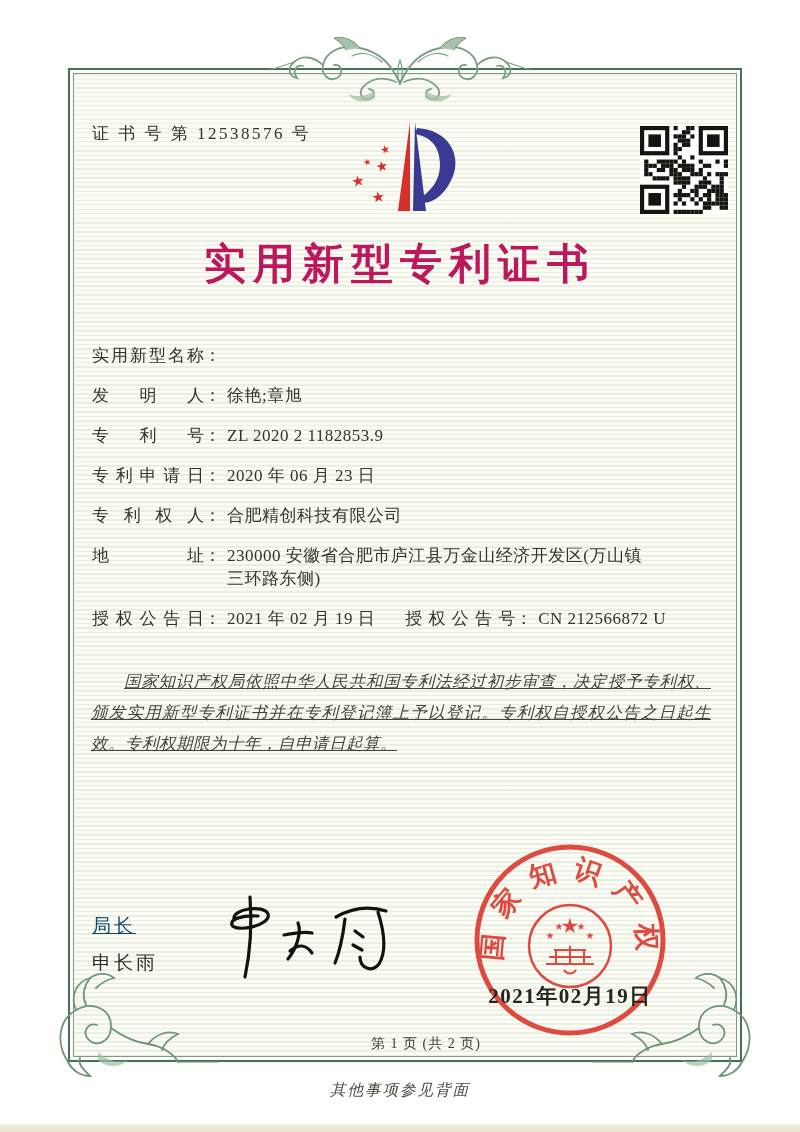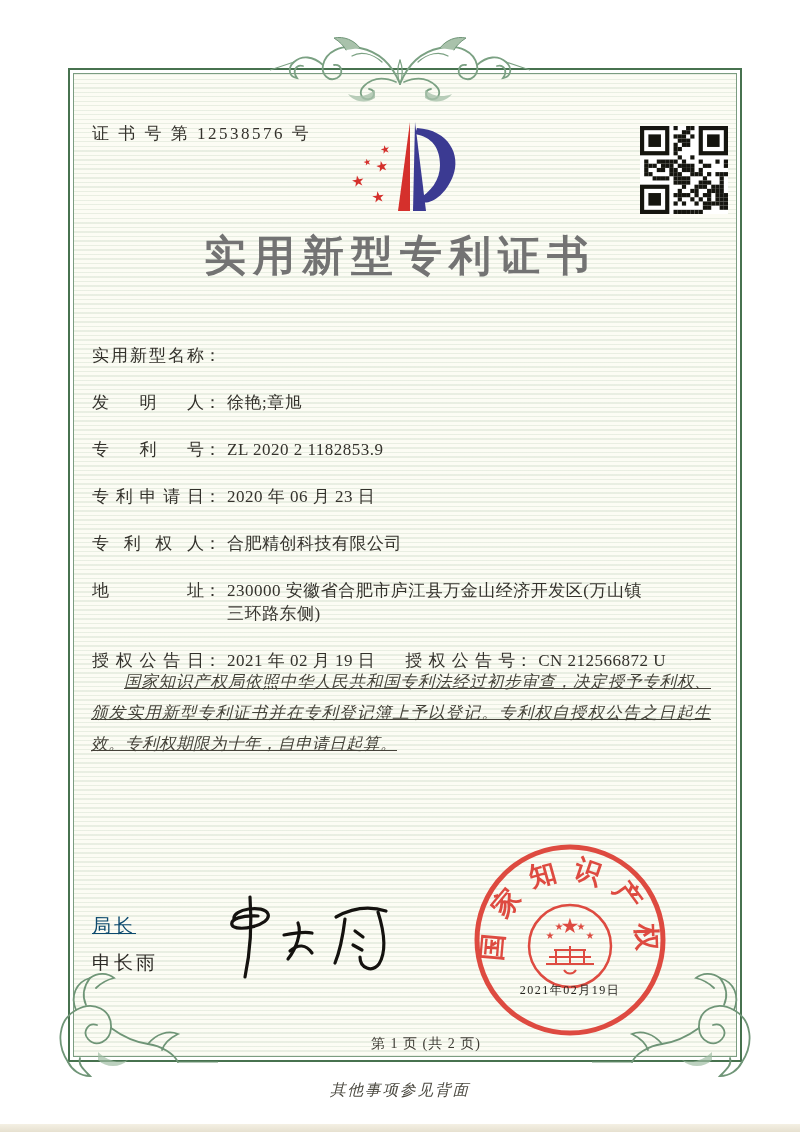--- a/index.html
+++ b/index.html
@@ -29,27 +29,27 @@
   }
 
   
   .cert-no{
     left:92px;top:122px;font-size:17px;letter-spacing:2.5px;color:#34322c;
   }
   .logo{left:337px;top:110px;}
   .qr{left:640px;top:126px;}
 
   .title{
-    left:0;top:228px;width:800px;text-align:center;
-    font-size:42px;font-weight:700;letter-spacing:7px;color:#737373;
+    left:0;top:236px;width:800px;text-align:center;
+    font-size:42px;font-weight:700;letter-spacing:7px;color:#be185d;
   }
 
   
   .fields{left:92px;top:344px;width:630px;font-size:17px;line-height:23px;}
-  .row{margin-bottom:24px;display:flex;align-items:flex-start;}
+  .row{margin-bottom:17px;display:flex;align-items:flex-start;}
   .flabel{
     display:inline-block;width:112px;flex:0 0 112px;
     text-align:justify;text-align-last:justify;color:#33312b;
   }
   .colon{flex:0 0 auto;margin-right:6px;color:#33312b;}
   .fvalue{display:inline-block;max-width:440px;letter-spacing:0.5px;color:#34322c;}
   .pair2{margin-left:30px;display:flex;}
   .pair2 .flabel{width:110px;flex:0 0 110px;}
 
   
@@ -62,21 +62,21 @@
 
   
   .sig-title{left:92px;top:913px;font-size:19px;letter-spacing:3px;color:#0c4a6e;text-decoration:underline;}
   .sig-name{left:92px;top:950px;font-size:19px;letter-spacing:3px;color:#2c2a25;}
   .sig-image{left:212px;top:883px;}
 
   
   .seal{left:468px;top:838px;}
   .seal-date{
     left:478px;top:982px;width:184px;text-align:center;
-    font-size:12px;letter-spacing:1.5px;color:#26241f;font-weight:400;
+    font-size:21px;letter-spacing:1.5px;color:#26241f;font-weight:700;
   }
 
   
   .page-info{left:0;top:1035px;width:800px;text-align:center;font-size:14px;letter-spacing:1px;color:#3c3a33;padding-left:26px;}
   .back-note{left:0;top:1080px;width:800px;text-align:center;font-size:15.5px;font-style:italic;letter-spacing:2px;color:#4c4a41;}
   .scan-edge{left:0;top:1124px;width:800px;height:8px;background:linear-gradient(180deg,#f4f0e4,#e6e0cf);}
   .ornament{pointer-events:none;}
 </style>
 </head>
 <body>

